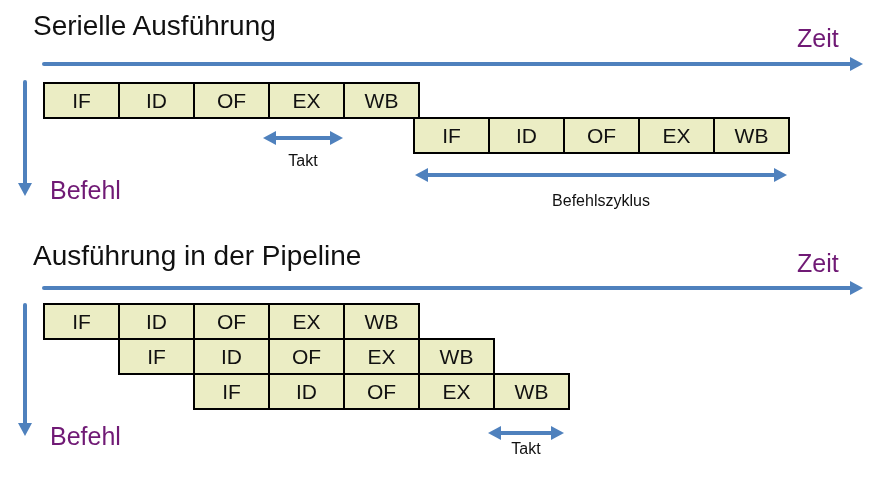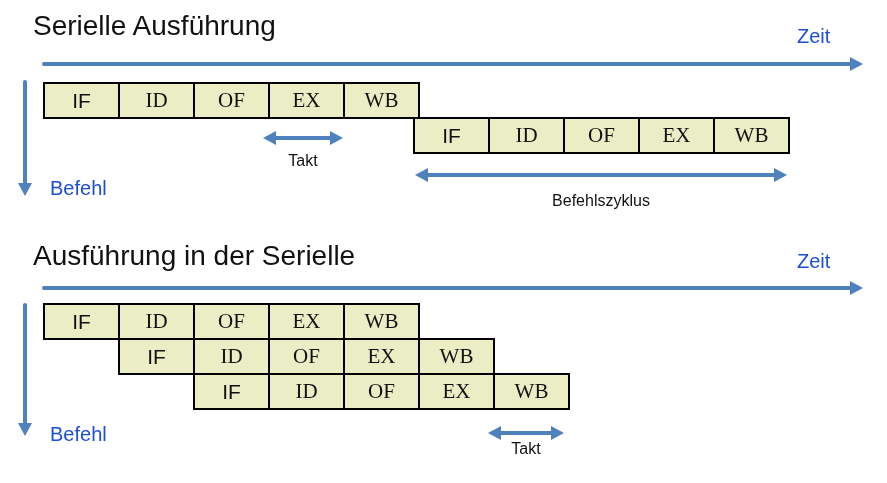--- a/index.html
+++ b/index.html
@@ -6,32 +6,32 @@
     --arrow-blue:#4f81bd;
     --box-fill:#ebedc4;
     --box-border:#000000;
     --text-color:#111111;
   }
   html,body{margin:0;padding:0;background:#ffffff;}
   body{font-family:"Liberation Sans", sans-serif; color:var(--text-color);}
   .canvas{position:relative;width:887px;height:483px;background:#ffffff;overflow:hidden;border-radius:32px;}
 
   .title{position:absolute;font-size:28px;line-height:1.1;white-space:nowrap;color:#111;}
-  .small-label{position:absolute;font-size:20px;line-height:1.1;white-space:nowrap;color:#1d4ed8;}
+  .small-label{position:absolute;font-size:25px;line-height:1.1;white-space:nowrap;color:#701a75;}
   .center-label{position:absolute;font-size:16px;line-height:1.1;text-align:center;color:#111;}
 
   
   .row{position:absolute;display:flex;}
   .cell{
     box-sizing:border-box;width:77px;height:37px;
     background:var(--box-fill);border:2px solid var(--box-border);
     display:flex;align-items:center;justify-content:center;
     font-size:21px;color:#111;
   }
-  .cell + .cell{margin-left:-2px;font-family:Liberation Serif, serif;}
+  .cell + .cell{margin-left:-2px;}
 
   
   .arrow-h{position:absolute;height:14px;}
   .arrow-h .line{position:absolute;top:5px;left:0;right:9px;height:4px;background:var(--arrow-blue);border-radius:2px;}
   .arrow-h.dbl .line{left:9px;}
   .head-r{position:absolute;right:0;top:0;width:0;height:0;
     border-top:7px solid transparent;border-bottom:7px solid transparent;border-left:13px solid var(--arrow-blue);}
   .head-l{position:absolute;left:0;top:0;width:0;height:0;
     border-top:7px solid transparent;border-bottom:7px solid transparent;border-right:13px solid var(--arrow-blue);}
 
@@ -85,21 +85,21 @@
   </div>
   <div class="center-label" style="left:263px;top:152px;width:80px">Takt</div>
 
   <div class="arrow-h dbl" style="left:415px;top:168px;width:372px">
     <div class="head-l"></div>
     <div class="line"></div>
     <div class="head-r"></div>
   </div>
   <div class="center-label" style="left:415px;top:192px;width:372px">Befehlszyklus</div>
 
-  <div class="title" style="left:33px;top:241px">Ausführung in der Serielle</div>
+  <div class="title" style="left:33px;top:241px">Ausführung in der Pipeline</div>
 
   <div class="small-label" style="left:797px;top:250px">Zeit</div>
 
   <div class="arrow-h" style="left:42px;top:281px;width:821px">
     <div class="line"></div>
     <div class="head-r"></div>
   </div>
 
   <div class="arrow-v" style="left:18px;top:303px;height:133px">
     <div class="line"></div>

